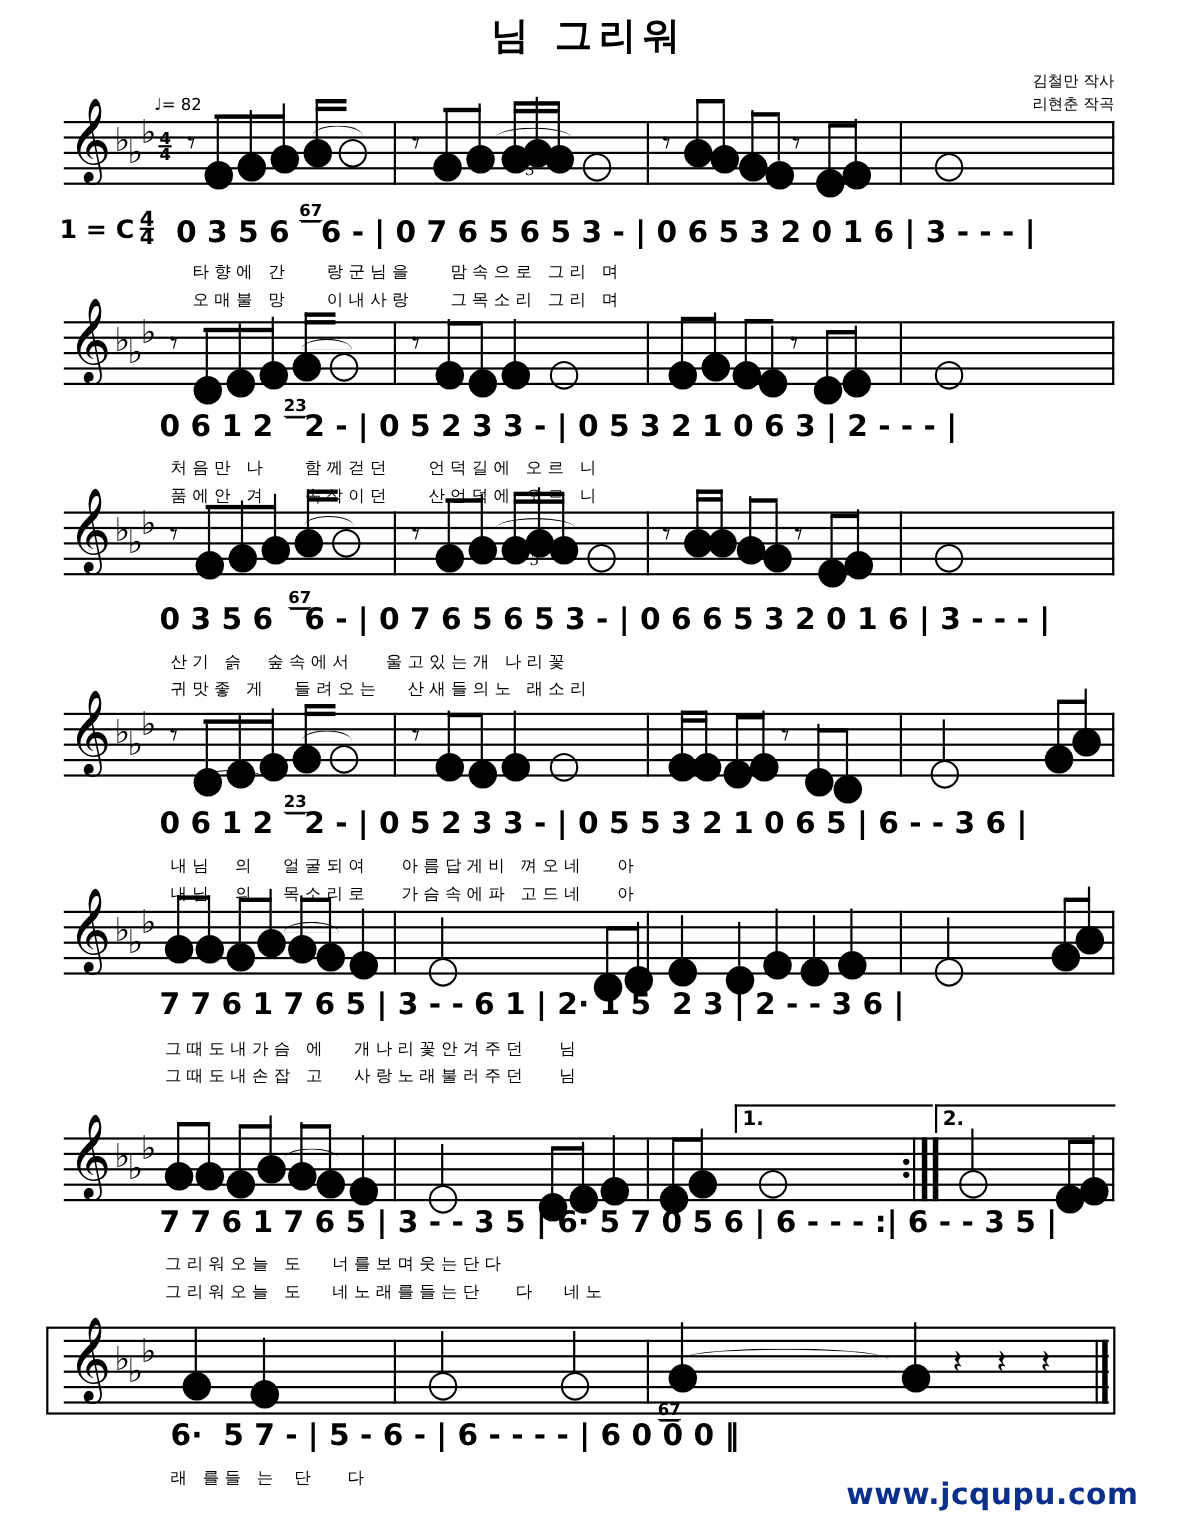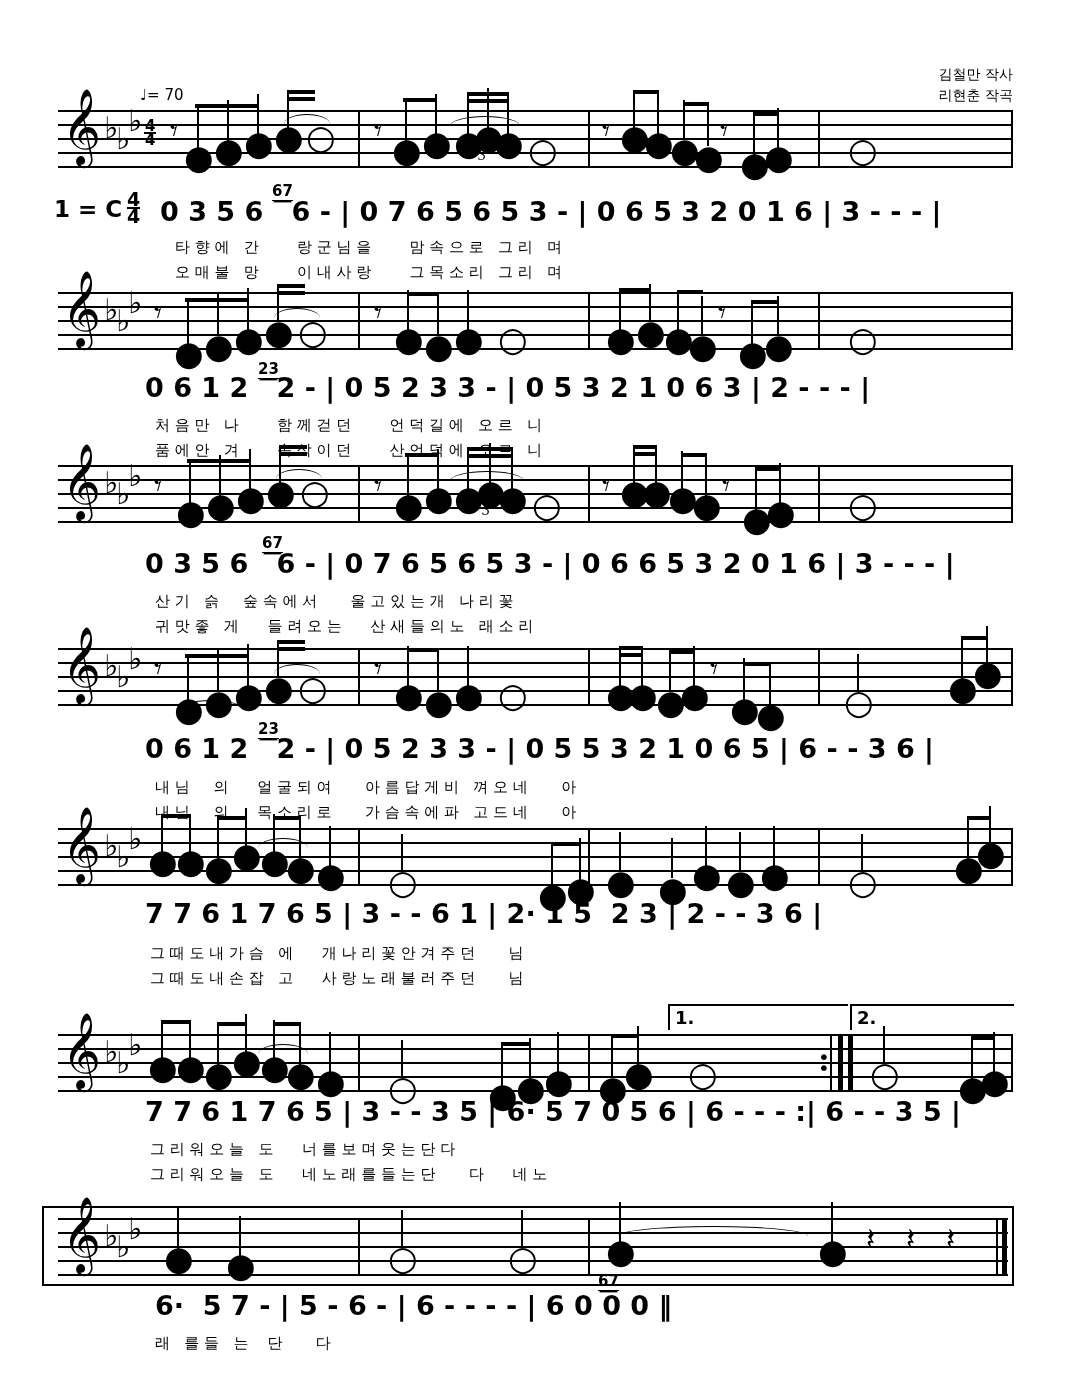--- a/index.html
+++ b/index.html
@@ -211,27 +211,28 @@
     position: absolute;
     border: 2.5px solid #000;
     box-sizing: border-box;
   }
 </style>
 </head>
 <body>
 
 <div class="sheet">
 
+  <div class="title">님 그리워</div>
 
   <div class="credits">
     <div>김철만 작사</div>
     <div>리현춘 작곡</div>
   </div>
 
-  <div class="tempo" style="top:86px; left:140px;">♩= 70</div>
+  <div class="tempo" style="top:86px; left:140px;">♩= 82</div>
 
   <div class="system" style="top:110px;">
     <div class="staff">
       <div class="line l0"></div>
       <div class="line l1"></div>
       <div class="line l2"></div>
       <div class="line l3"></div>
       <div class="line l4"></div>
       <div class="clef">𝄞</div>
       <div class="flats" style="left:46px;">♭</div>
@@ -697,13 +698,14 @@
       <div class="rest" style="left:888px; top:6px;">𝄽</div>
       <div class="barline" style="left:938px;"></div>
       <div class="barline thick" style="left:944px;"></div>
     </div>
   </div>
 
   <div class="grace" style="top:1272px; left:598px;"><span class="gu">67</span></div>
   <div class="jianpu" style="top:1290px; left:155px;">6·  5 7 - | 5 - 6 - | 6 - - - - | 6 0 0 0 ‖</div>
   <div class="lyric" style="top:1334px; left:155px;">래   를 들   는    단       다</div>
 
+  <div class="watermark">www.jcqupu.com</div>
 </div>
 
 </body></html>

